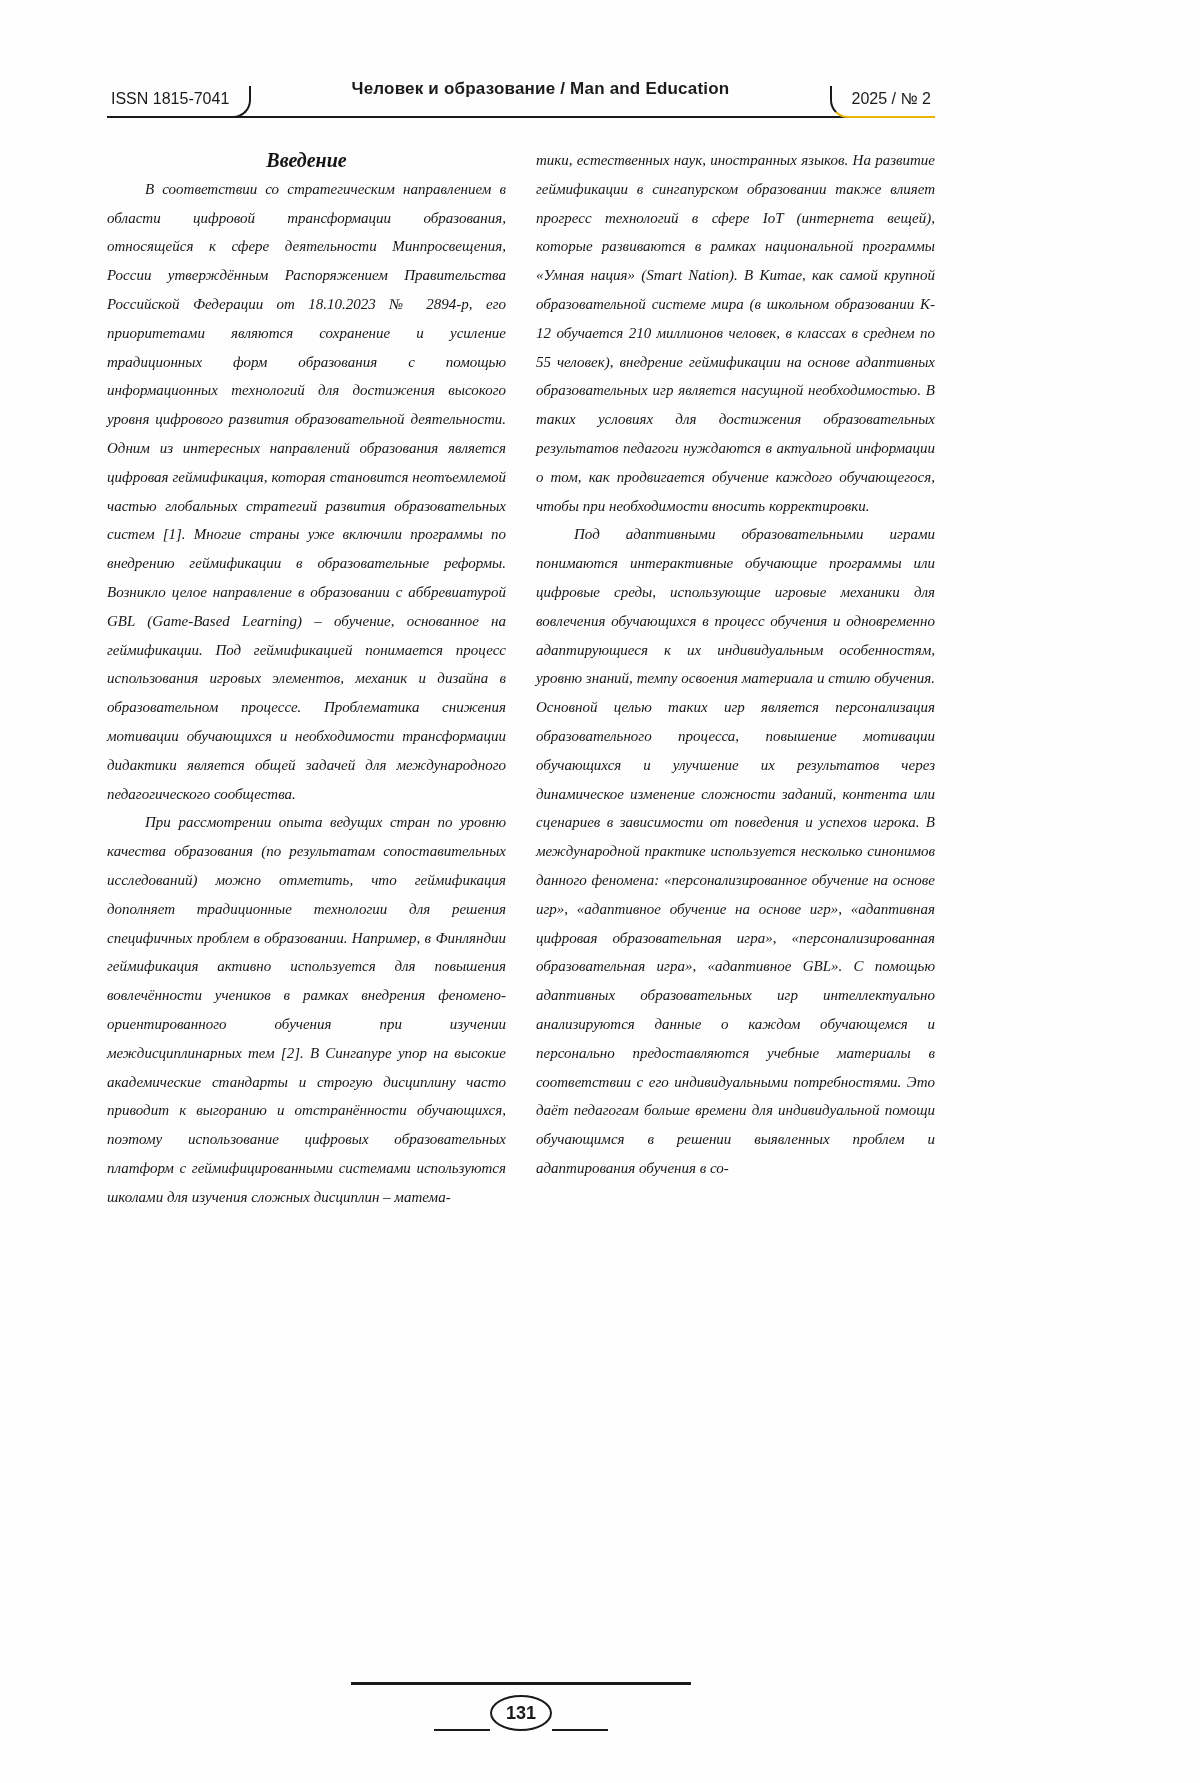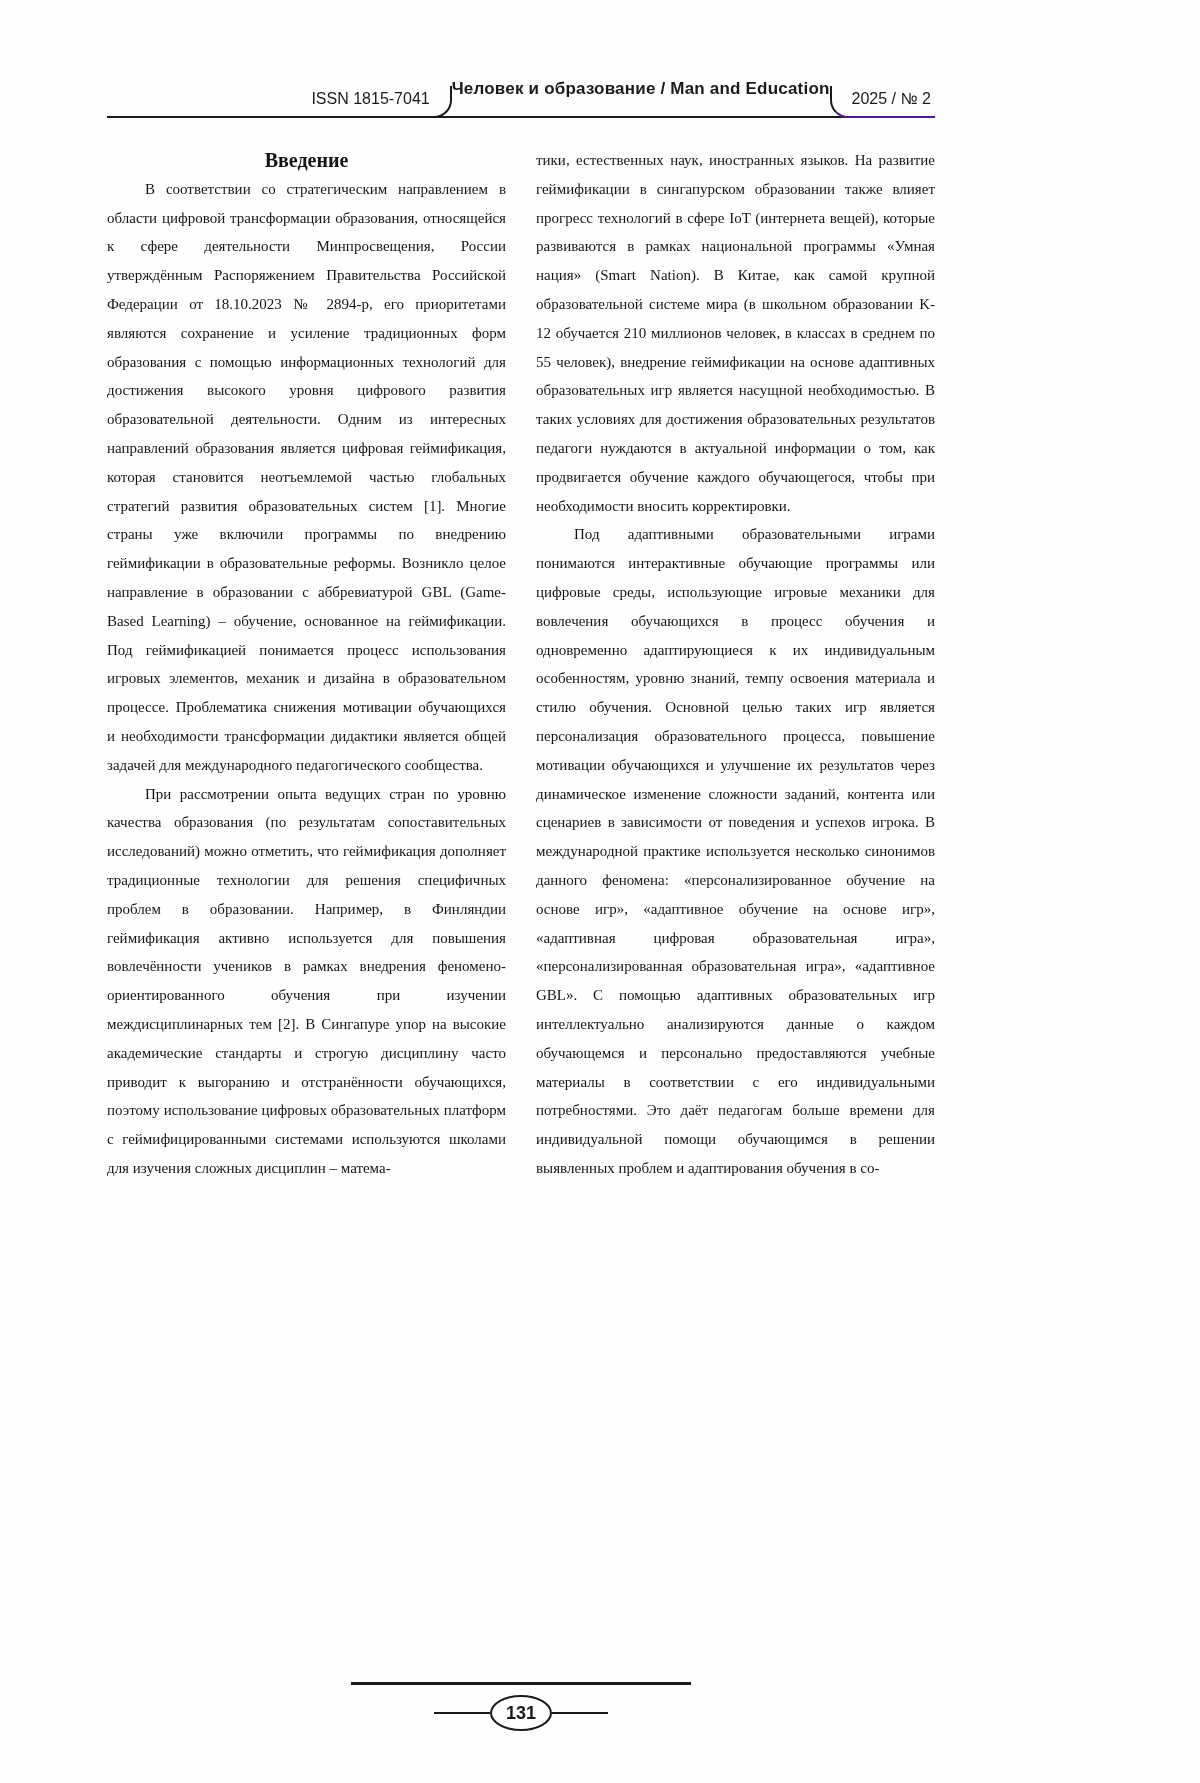--- a/index.html
+++ b/index.html
@@ -22,21 +22,21 @@
     position: absolute;
     left: 107px;
     top: 82px;
     width: 828px;
   }
 
   
   .page-header {
     position: relative;
     display: flex;
-    justify-content: flex-end;
+    justify-content: space-between;
     align-items: flex-end;
     height: 36px;
   }
   .header-rule {
     position: absolute;
     left: 0;
     right: 0;
     bottom: 0;
     height: 2px;
     background: #1a1a1a;
@@ -53,37 +53,38 @@
   }
   .tab-left {
     padding: 0 20px 4px 4px;
     border-right: 2px solid #1a1a1a;
     border-bottom: 2px solid #1a1a1a;
     border-bottom-right-radius: 18px;
   }
   .tab-right {
     padding: 0 4px 4px 20px;
     border-left: 2px solid #1a1a1a;
-    border-bottom: 2px solid #4c1d95;
+    border-bottom: 2px solid #eab308;
     border-bottom-left-radius: 18px;
   }
   .journal-title {
     font-family: "Liberation Sans", sans-serif;
     font-weight: bold;
     font-size: 17px;
     color: #1a1a1a;
     padding-bottom: 19px;
     letter-spacing: 0.2px;
   }
 
   
   .columns {
     display: flex;
     gap: 30px;
     margin-top: 28px;
+    font-style: italic;
   }
   .col { width: 399px; }
   .section-title {
     text-align: center;
     font-weight: bold;
     font-size: 20px;
     line-height: 28.8px;
   }
   .col p {
     font-size: 15px;
@@ -103,21 +104,21 @@
     text-align: center;
   }
   .footer-rule {
     width: 340px;
     height: 3px;
     background: #1a1a1a;
     margin: 0 auto 10px auto;
   }
   .page-num-row {
     display: flex;
-    align-items: center;
+    align-items: flex-end;
     justify-content: center;
   }
   .num-line {
     width: 56px;
     height: 2px;
     background: #1a1a1a;
   }
   .page-num-oval {
     border: 2px solid #1a1a1a;
     border-radius: 50%;

